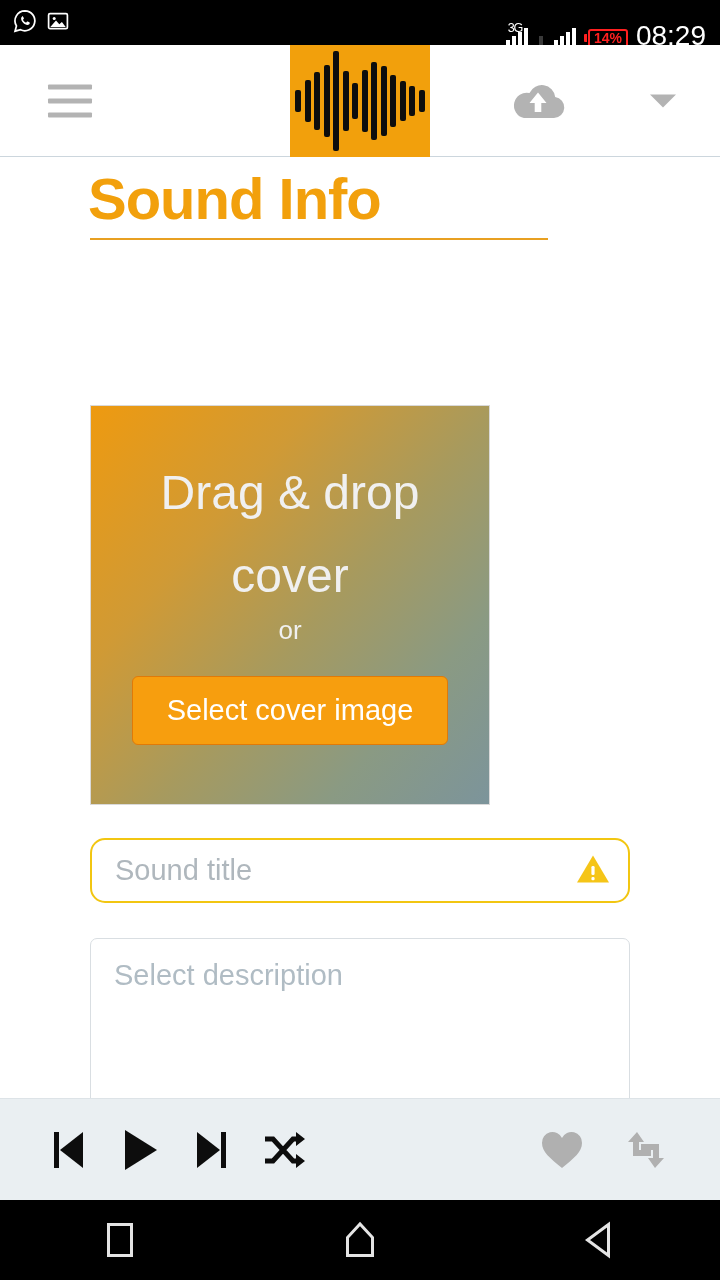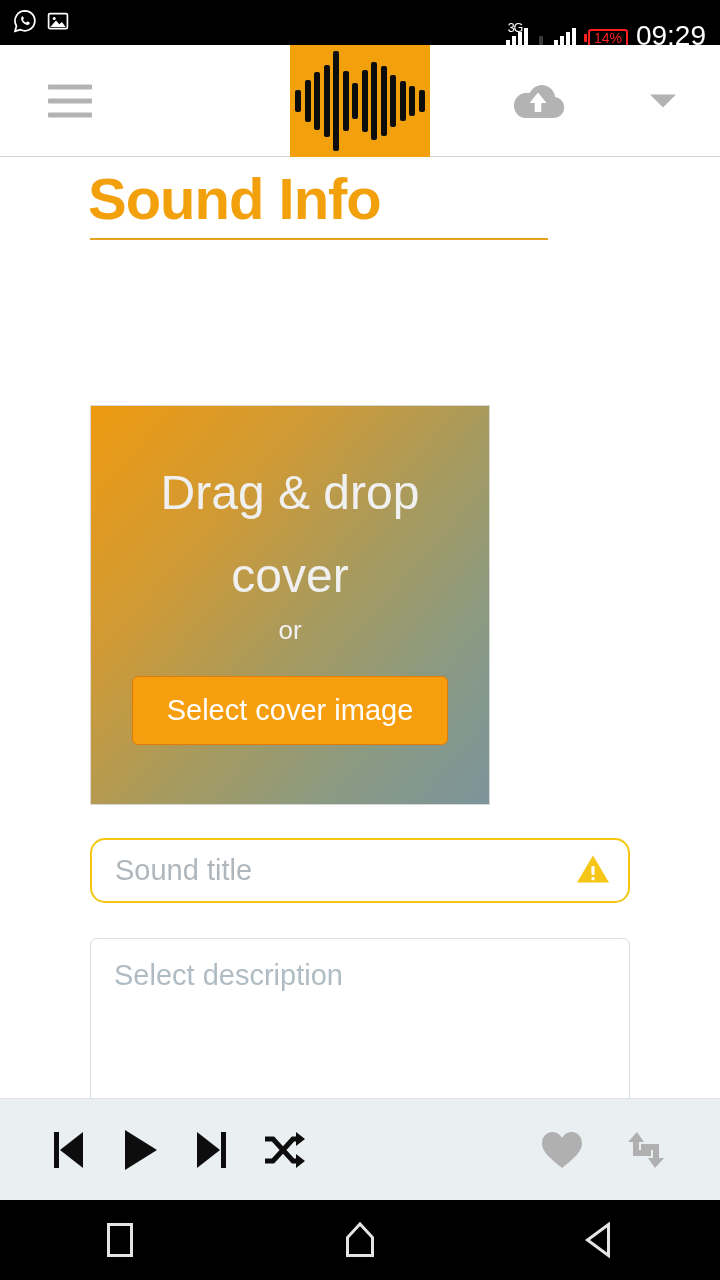--- a/index.html
+++ b/index.html
@@ -40,21 +40,21 @@
   .sig-sep { width:4px; height:17px; background:#3a3a3a; margin:0 3px; }
   .battery {
     display:flex; align-items:center; height:24px; padding-bottom:6px;
   }
   .batt-nub { width:3px; height:8px; background:#ff2020; border-radius:1px 0 0 1px; margin-right:1px;}
   .batt-body {
     border:2px solid #ff2020; border-radius:3px;
     padding:0 4px; height:19px;
     display:flex; align-items:center; justify-content:center;
   }
-  .batt-body span { color:#ff2020; font-size:14px; line-height:1; font-weight:400; }
+  .batt-body span { color:#ff2020; font-size:14px; line-height:1; font-weight:700; }
   .clock {
     color:#ffffff; font-size:28px; line-height:1;
     padding-bottom:3px; letter-spacing:0px;
   }
 
   
   .appheader {
     position:absolute; top:45px; left:0;
     width:720px; height:112px;
     background:#ffffff;
@@ -233,21 +233,21 @@
           <i></i>
           <i></i>
         </span>
     </div>
     <div class="battery">
       <span class="batt-nub"></span>
       <span class="batt-body">
         <span>14%</span>
       </span>
     </div>
-    <div class="clock">09:29</div>
+    <div class="clock">08:29</div>
   </div>
 </div>
 
 <div class="appheader">
   <div class="hamburger">
     <i></i>
     <i></i>
     <i></i>
   </div>
 

